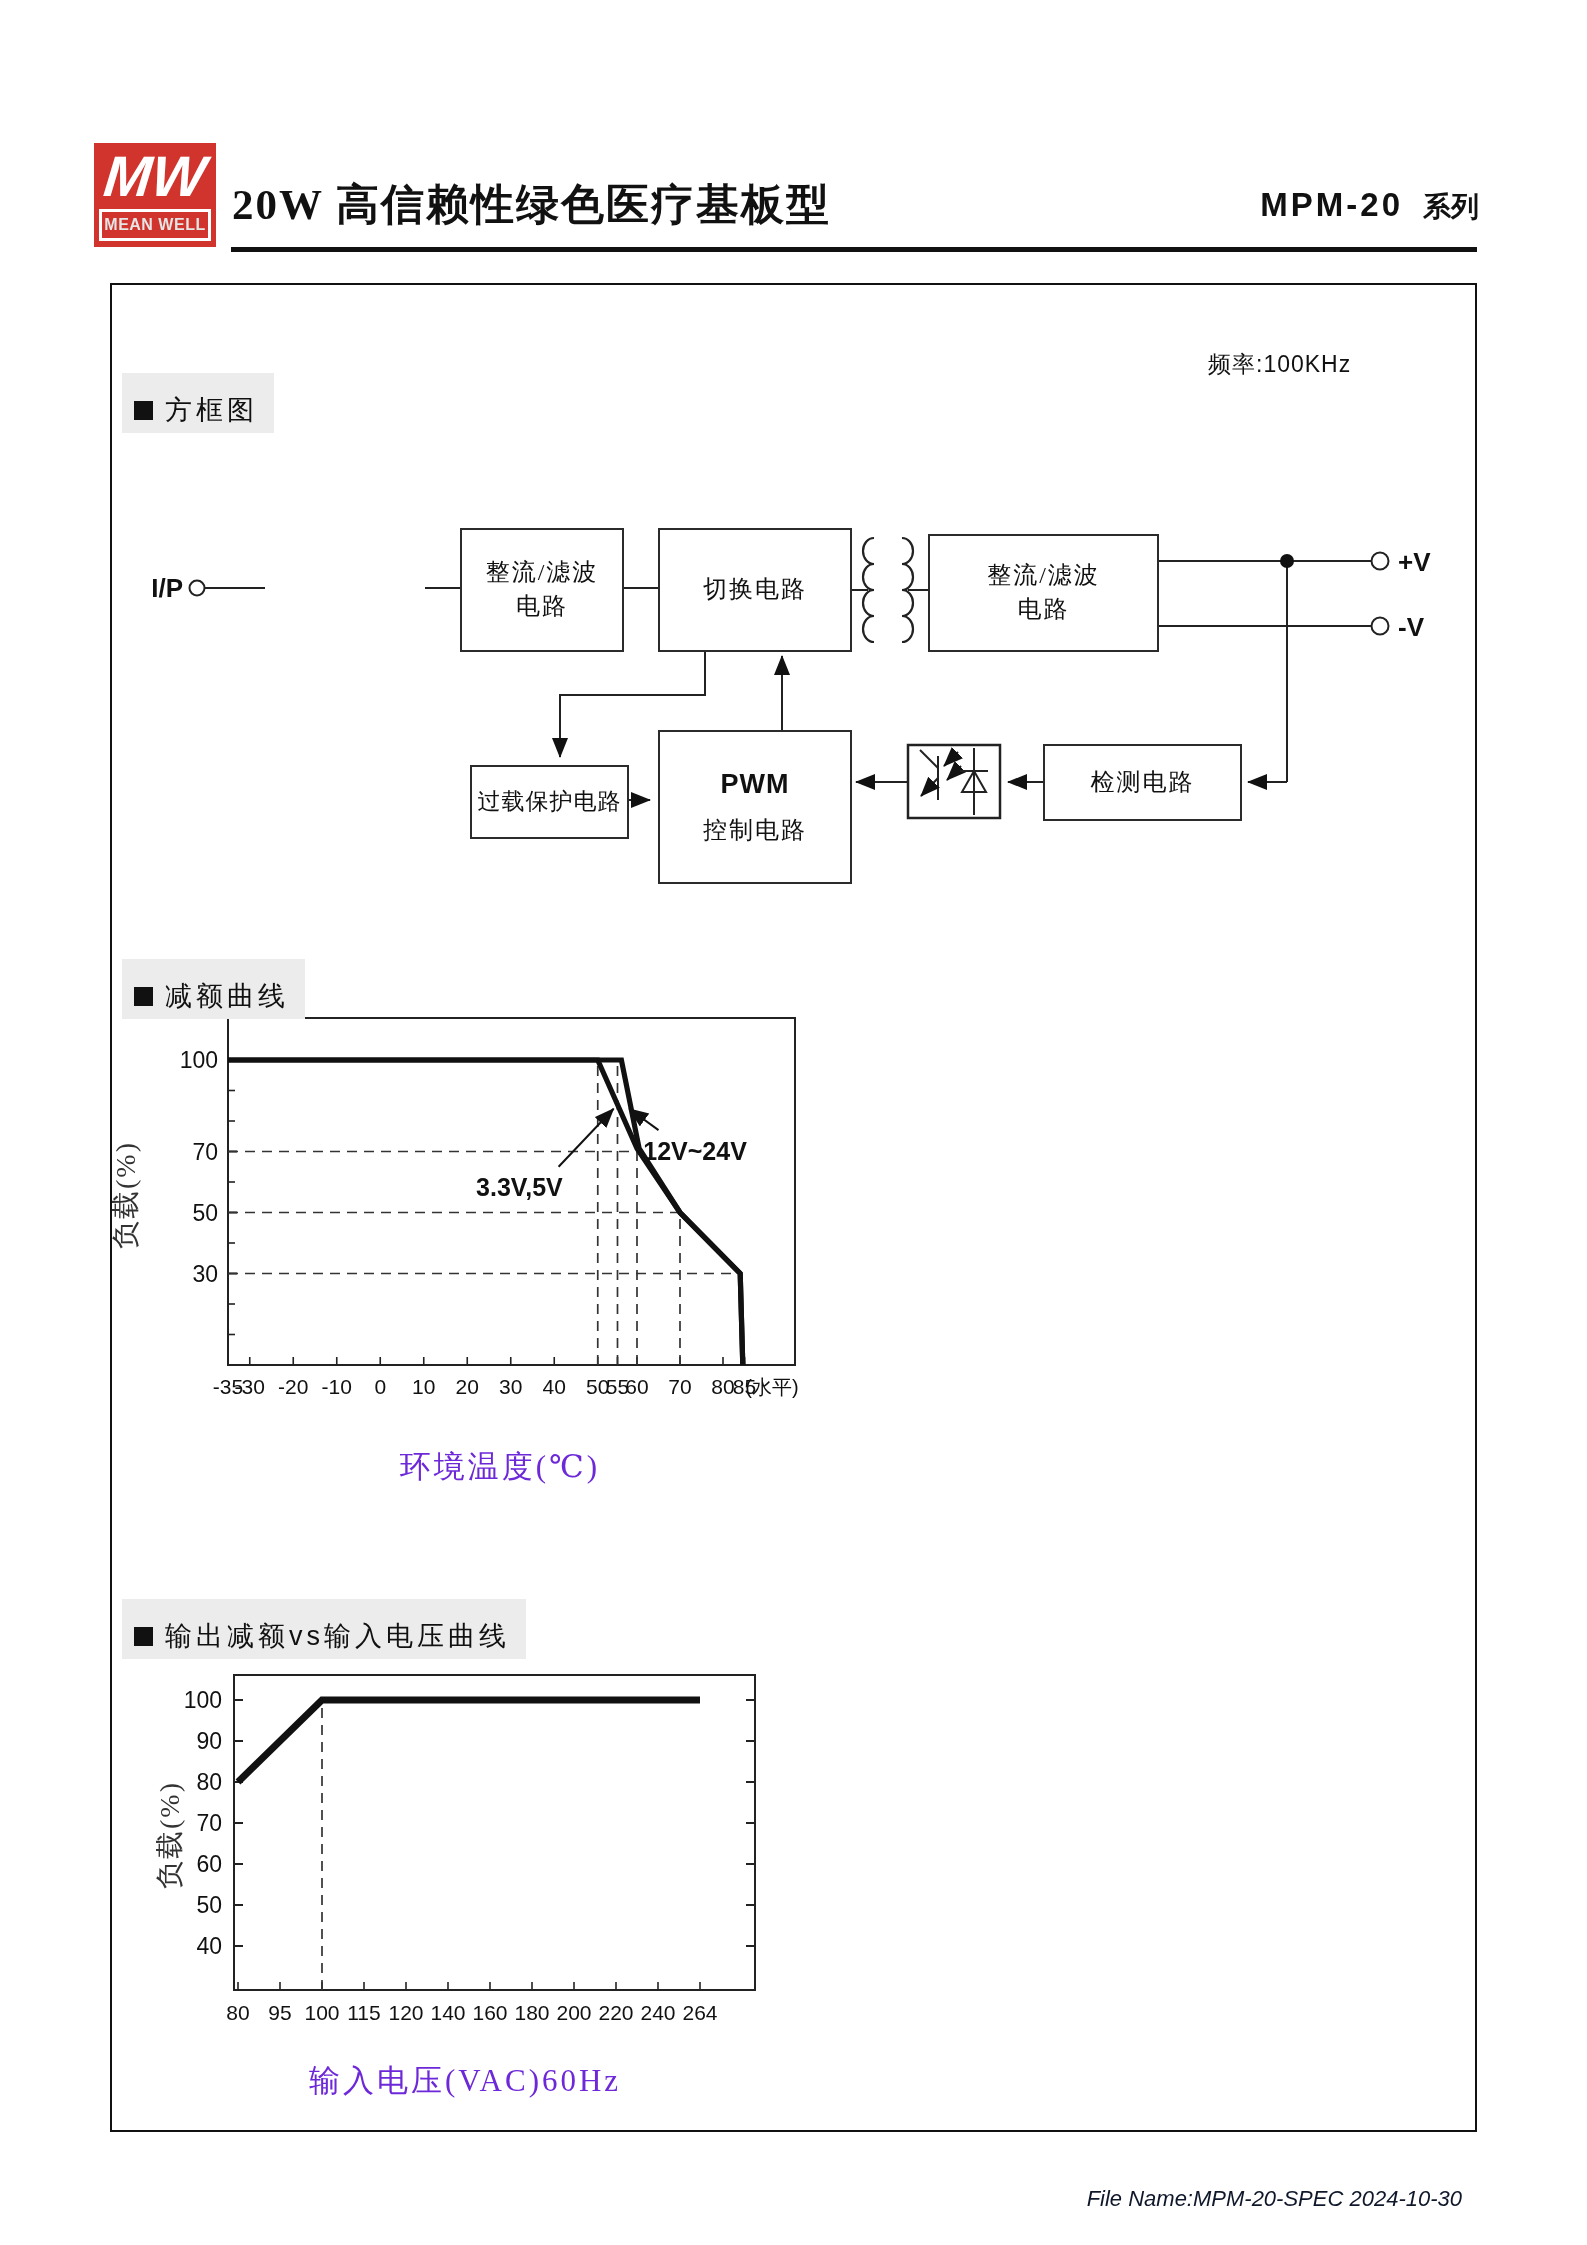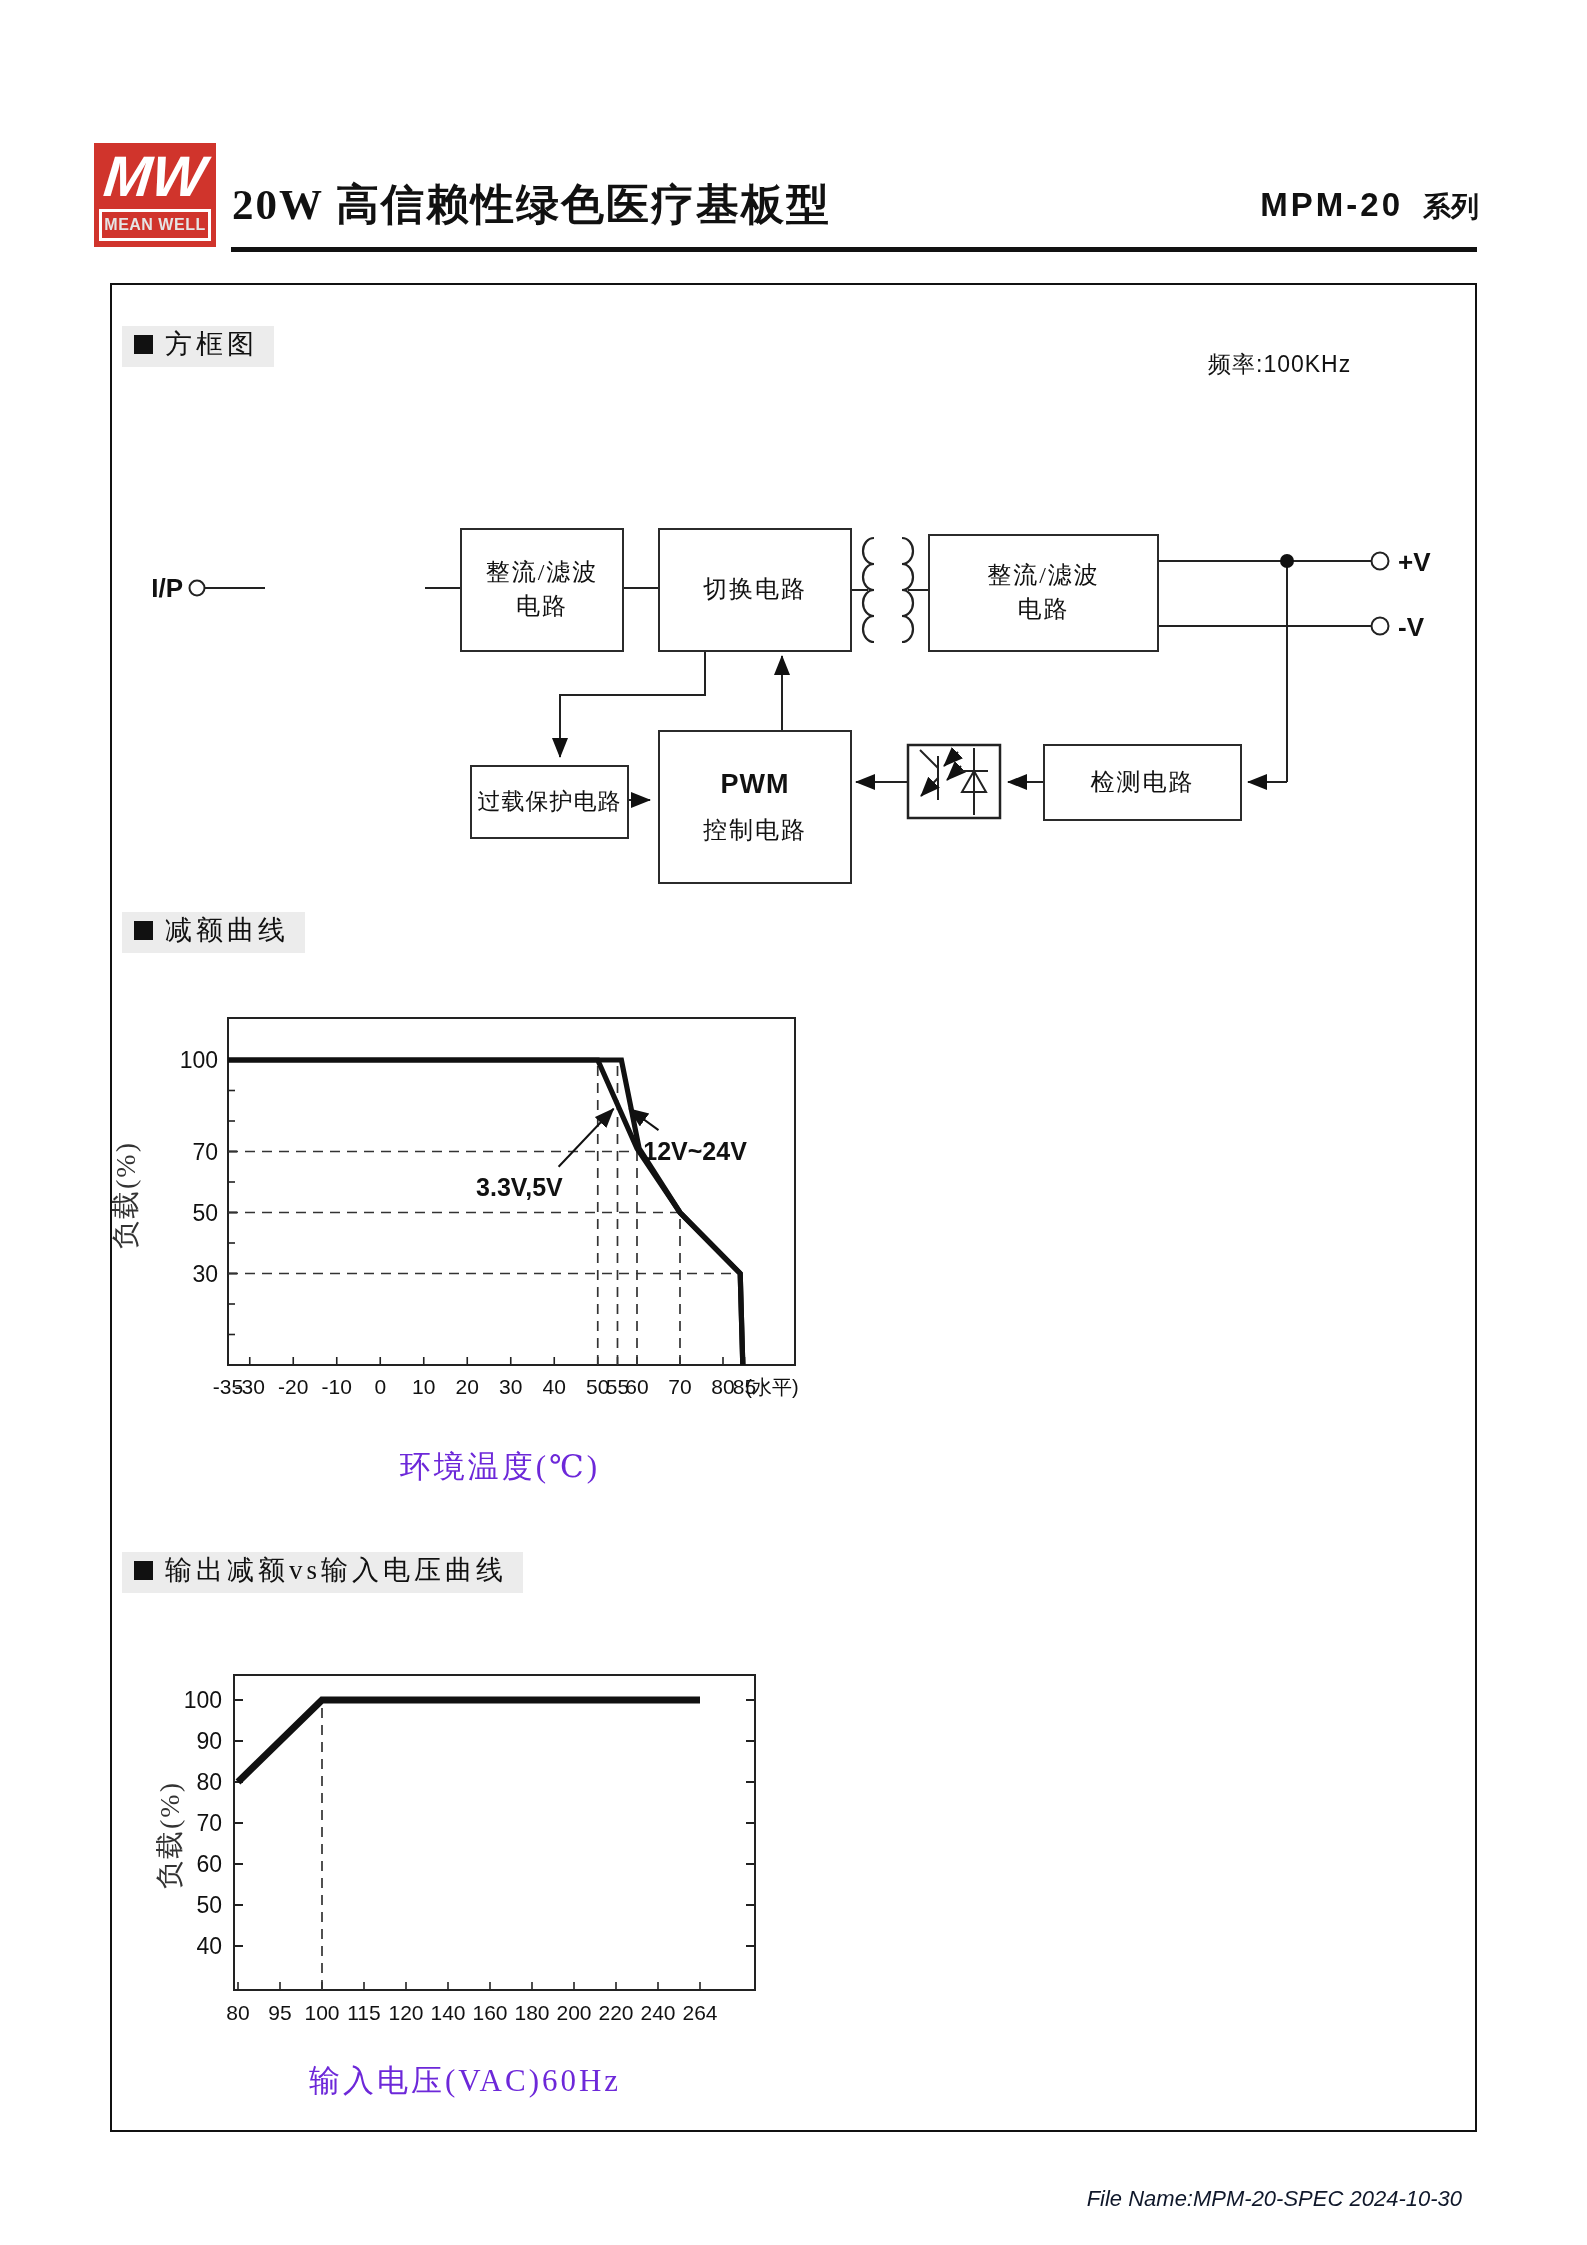--- a/index.html
+++ b/index.html
@@ -14,22 +14,22 @@
   #logo-brand{position:absolute;left:5px;right:5px;bottom:6px;border:3px solid #fff;
               color:#e5e5e5;font-weight:700;font-size:16px;text-align:center;padding:4px 0;letter-spacing:.5px;}
   #page-title{left:232px;top:176px;font-family:"Liberation Serif","DejaVu Serif",serif;
               font-weight:600;font-size:43px;letter-spacing:2px;z-index:3;}
   #title-rule{left:231px;top:247px;width:1246px;height:5px;background:#111;z-index:3;}
   #series-title{right:108px;top:186px;text-align:right;z-index:3;white-space:nowrap;}
   #series-title .b{font-family:"Liberation Sans",sans-serif;font-weight:800;font-size:33px;letter-spacing:3px;}
   #series-title .cn{font-family:Liberation Mono, monospace;font-weight:600;font-size:28px;margin-left:20px;}
   
   #frame{left:110px;top:283px;width:1363px;height:1845px;border:2px solid #111;z-index:0;}
-  .sec-label{background:#ececec;padding:0 16px 5px 12px;font-family:Liberation Serif, serif;
-             font-size:27px;letter-spacing:4px;z-index:3;white-space:nowrap;}
+  .sec-label{background:#ececec;padding:19px 16px 5px 12px;font-family:Liberation Sans, sans-serif;
+             font-size:27px;letter-spacing:4px;z-index:3;white-space:nowrap;margin-top:47px;}
   .sq{display:inline-block;width:19px;height:19px;background:#111;margin-right:12px;vertical-align:-1px;}
   #freq-note{left:1208px;top:349px;font-size:23px;letter-spacing:1px;z-index:3;}
   
   .blk{border:2px solid #2b2b2b;background:#fff;display:flex;flex-direction:column;
        align-items:center;justify-content:center;text-align:center;z-index:2;
        font-family:"Liberation Serif","DejaVu Serif",serif;font-size:24px;line-height:1.4;letter-spacing:2px;}
   #b-emi{left:265px;top:528px;width:160px;height:120px;}
   #b-rect1{left:460px;top:528px;width:160px;height:120px;}
   #b-switch{left:658px;top:528px;width:190px;height:120px;}
   #b-rect2{left:928px;top:534px;width:227px;height:114px;}

